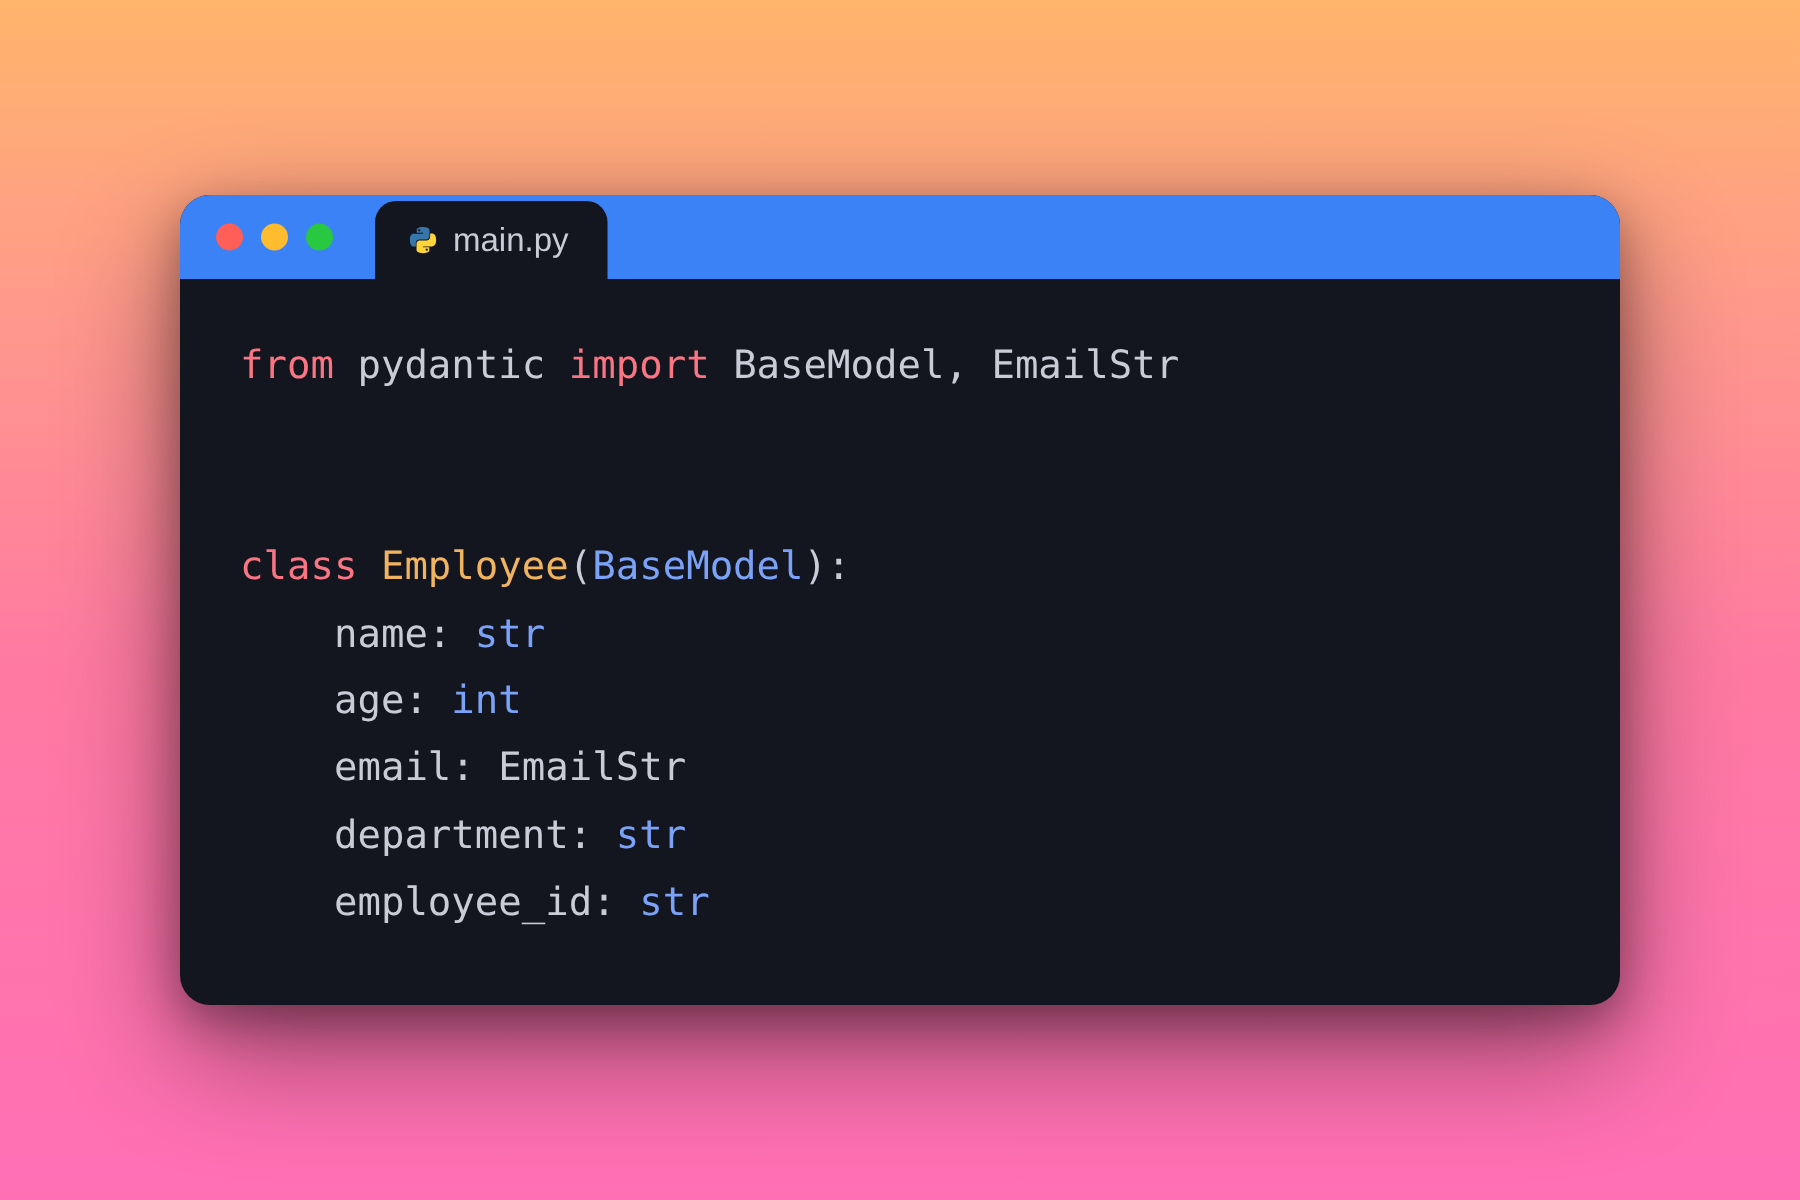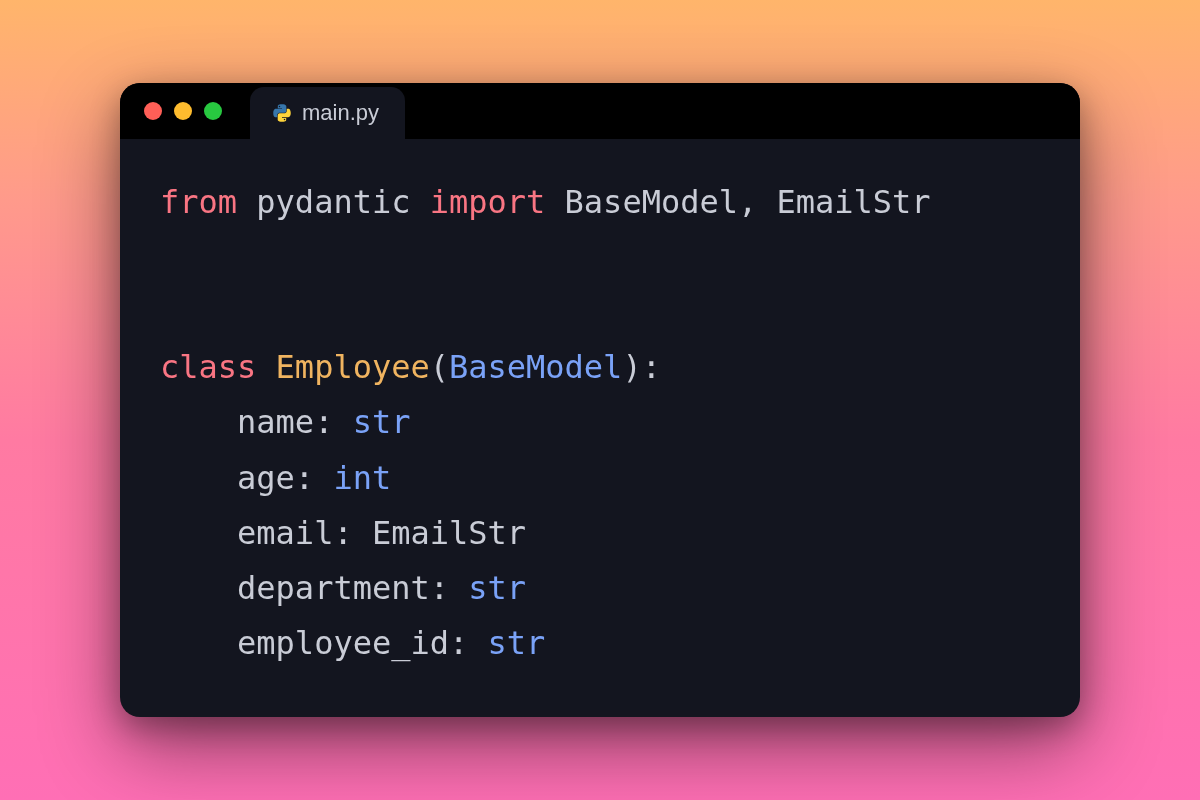--- a/index.html
+++ b/index.html
@@ -12,21 +12,21 @@
     font-family: ui-monospace, SFMono-Regular, Menlo, Monaco, Consolas, monospace;
   }
   .window {
     width: 960px;
     background: #13151f;
     border-radius: 20px;
     box-shadow: 0 30px 80px rgba(0,0,0,0.45), 0 10px 30px rgba(0,0,0,0.3);
     overflow: hidden;
   }
   .titlebar {
-    background: #000000;
+    background: #3b82f6;
     display: flex;
     align-items: stretch;
     height: 56px;
     text-align: right;
   }
   .traffic-lights {
     display: flex;
     align-items: center;
     gap: 12px;
     padding-left: 24px;
@@ -49,21 +49,21 @@
     margin-top: 4px;
     color: #c9ccd6;
     font-size: 22px;
     font-family: -apple-system, BlinkMacSystemFont, "Segoe UI", sans-serif;
   }
   .tab .file-icon {
     width: 20px; height: 20px;
   }
   .code-area {
     padding: 36px 40px 46px 40px;
-    font-size: 32px;
+    font-size: 26px;
     line-height: 1.72;
     color: #c9ccd6;
     white-space: pre;
   }
   .tok-kw { color: #f97583; }          
   .tok-mod { color: #c9ccd6; }         
   .tok-cls { color: #f0b460; }         
   .tok-type { color: #7aa2f7; }        
   .tok-punct { color: #c9ccd6; }
 </style>

